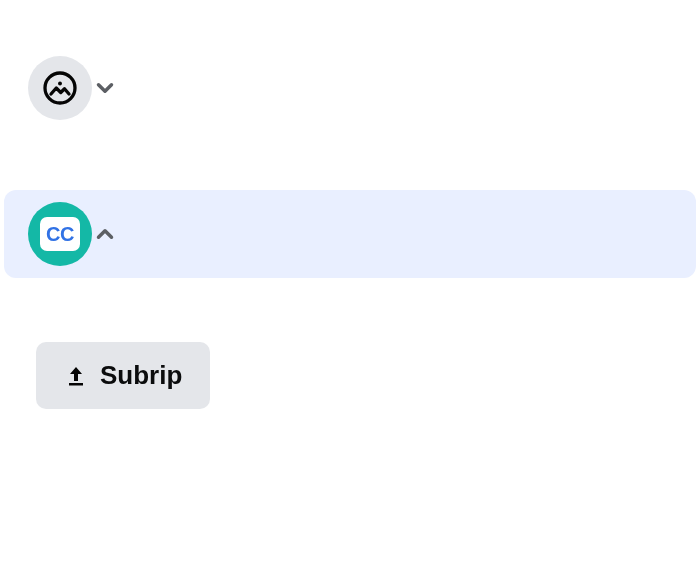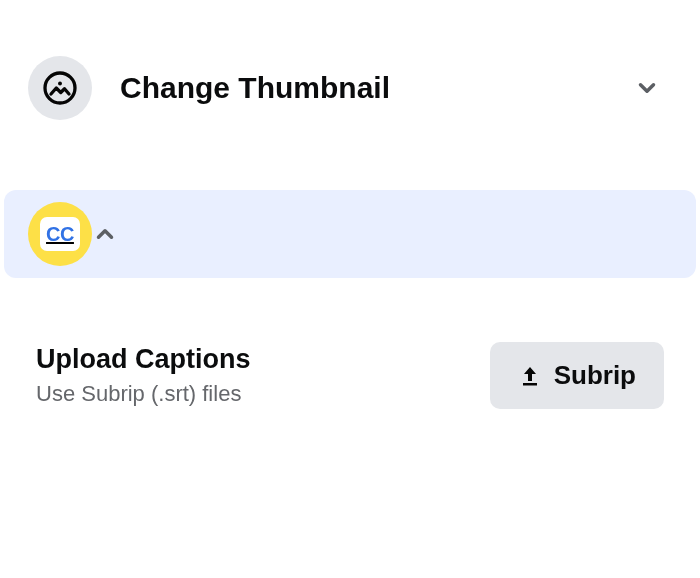--- a/index.html
+++ b/index.html
@@ -31,22 +31,21 @@
       border-radius: 50%;
       display: flex;
       align-items: center;
       justify-content: center;
       flex-shrink: 0;
     }
     .icon-circle.gray {
       background: #e4e6ea;
     }
     .icon-circle.blue {
-      background: #fde047;
-      text-decoration: underline;
+      background: #14b8a6;
     }
     .accordion-label {
       font-size: 30px;
       font-weight: 700;
       color: #0b0c0d;
       margin-left: 28px;
       flex: 1;
     }
     .chevron {
       width: 26px;
@@ -118,42 +117,37 @@
 <body>
 
 <div class="accordion-item">
   <div class="icon-circle gray">
     <svg class="thumbnail-svg" viewBox="0 0 24 24" fill="none" stroke="#050505" stroke-width="2.2">
       <circle cx="12" cy="12" r="10"></circle>
       <path d="M6 16 L9.5 12 L12.5 15 L15 12.5 L18 16" stroke-linejoin="round" stroke-linecap="round"></path>
       <circle cx="12" cy="9" r="1.3" fill="#050505" stroke="none"></circle>
     </svg>
   </div>
-  <div class="accordion-label">Change Thumbnail</div>
   <svg class="chevron" viewBox="0 0 24 24" fill="none" stroke="currentColor" stroke-width="3.2" stroke-linecap="round" stroke-linejoin="round">
     <polyline points="6 9 12 15 18 9"></polyline>
   </svg>
 </div>
 
 <div class="spacer"></div>
 
 <div class="accordion-item expanded">
   <div class="icon-circle blue">
     <div class="cc-badge">CC</div>
   </div>
   <svg class="chevron" viewBox="0 0 24 24" fill="none" stroke="currentColor" stroke-width="3.2" stroke-linecap="round" stroke-linejoin="round">
     <polyline points="6 15 12 9 18 15"></polyline>
   </svg>
 </div>
 
 <div class="captions-content">
-  <div class="captions-text">
-    <div class="captions-title">Upload Captions</div>
-    <div class="captions-subtitle">Use Subrip (.srt) files</div>
-  </div>
   <button class="upload-btn">
     <svg class="upload-icon" viewBox="0 0 24 24">
       <path d="M12 3 L6 10 L10 10 L10 17 L14 17 L14 10 L18 10 Z" fill="#050505"></path>
       <rect x="5" y="19" width="14" height="2.5" fill="#050505"></rect>
     </svg>
     <span>Subrip</span>
   </button>
 </div>
 
 </body></html>

